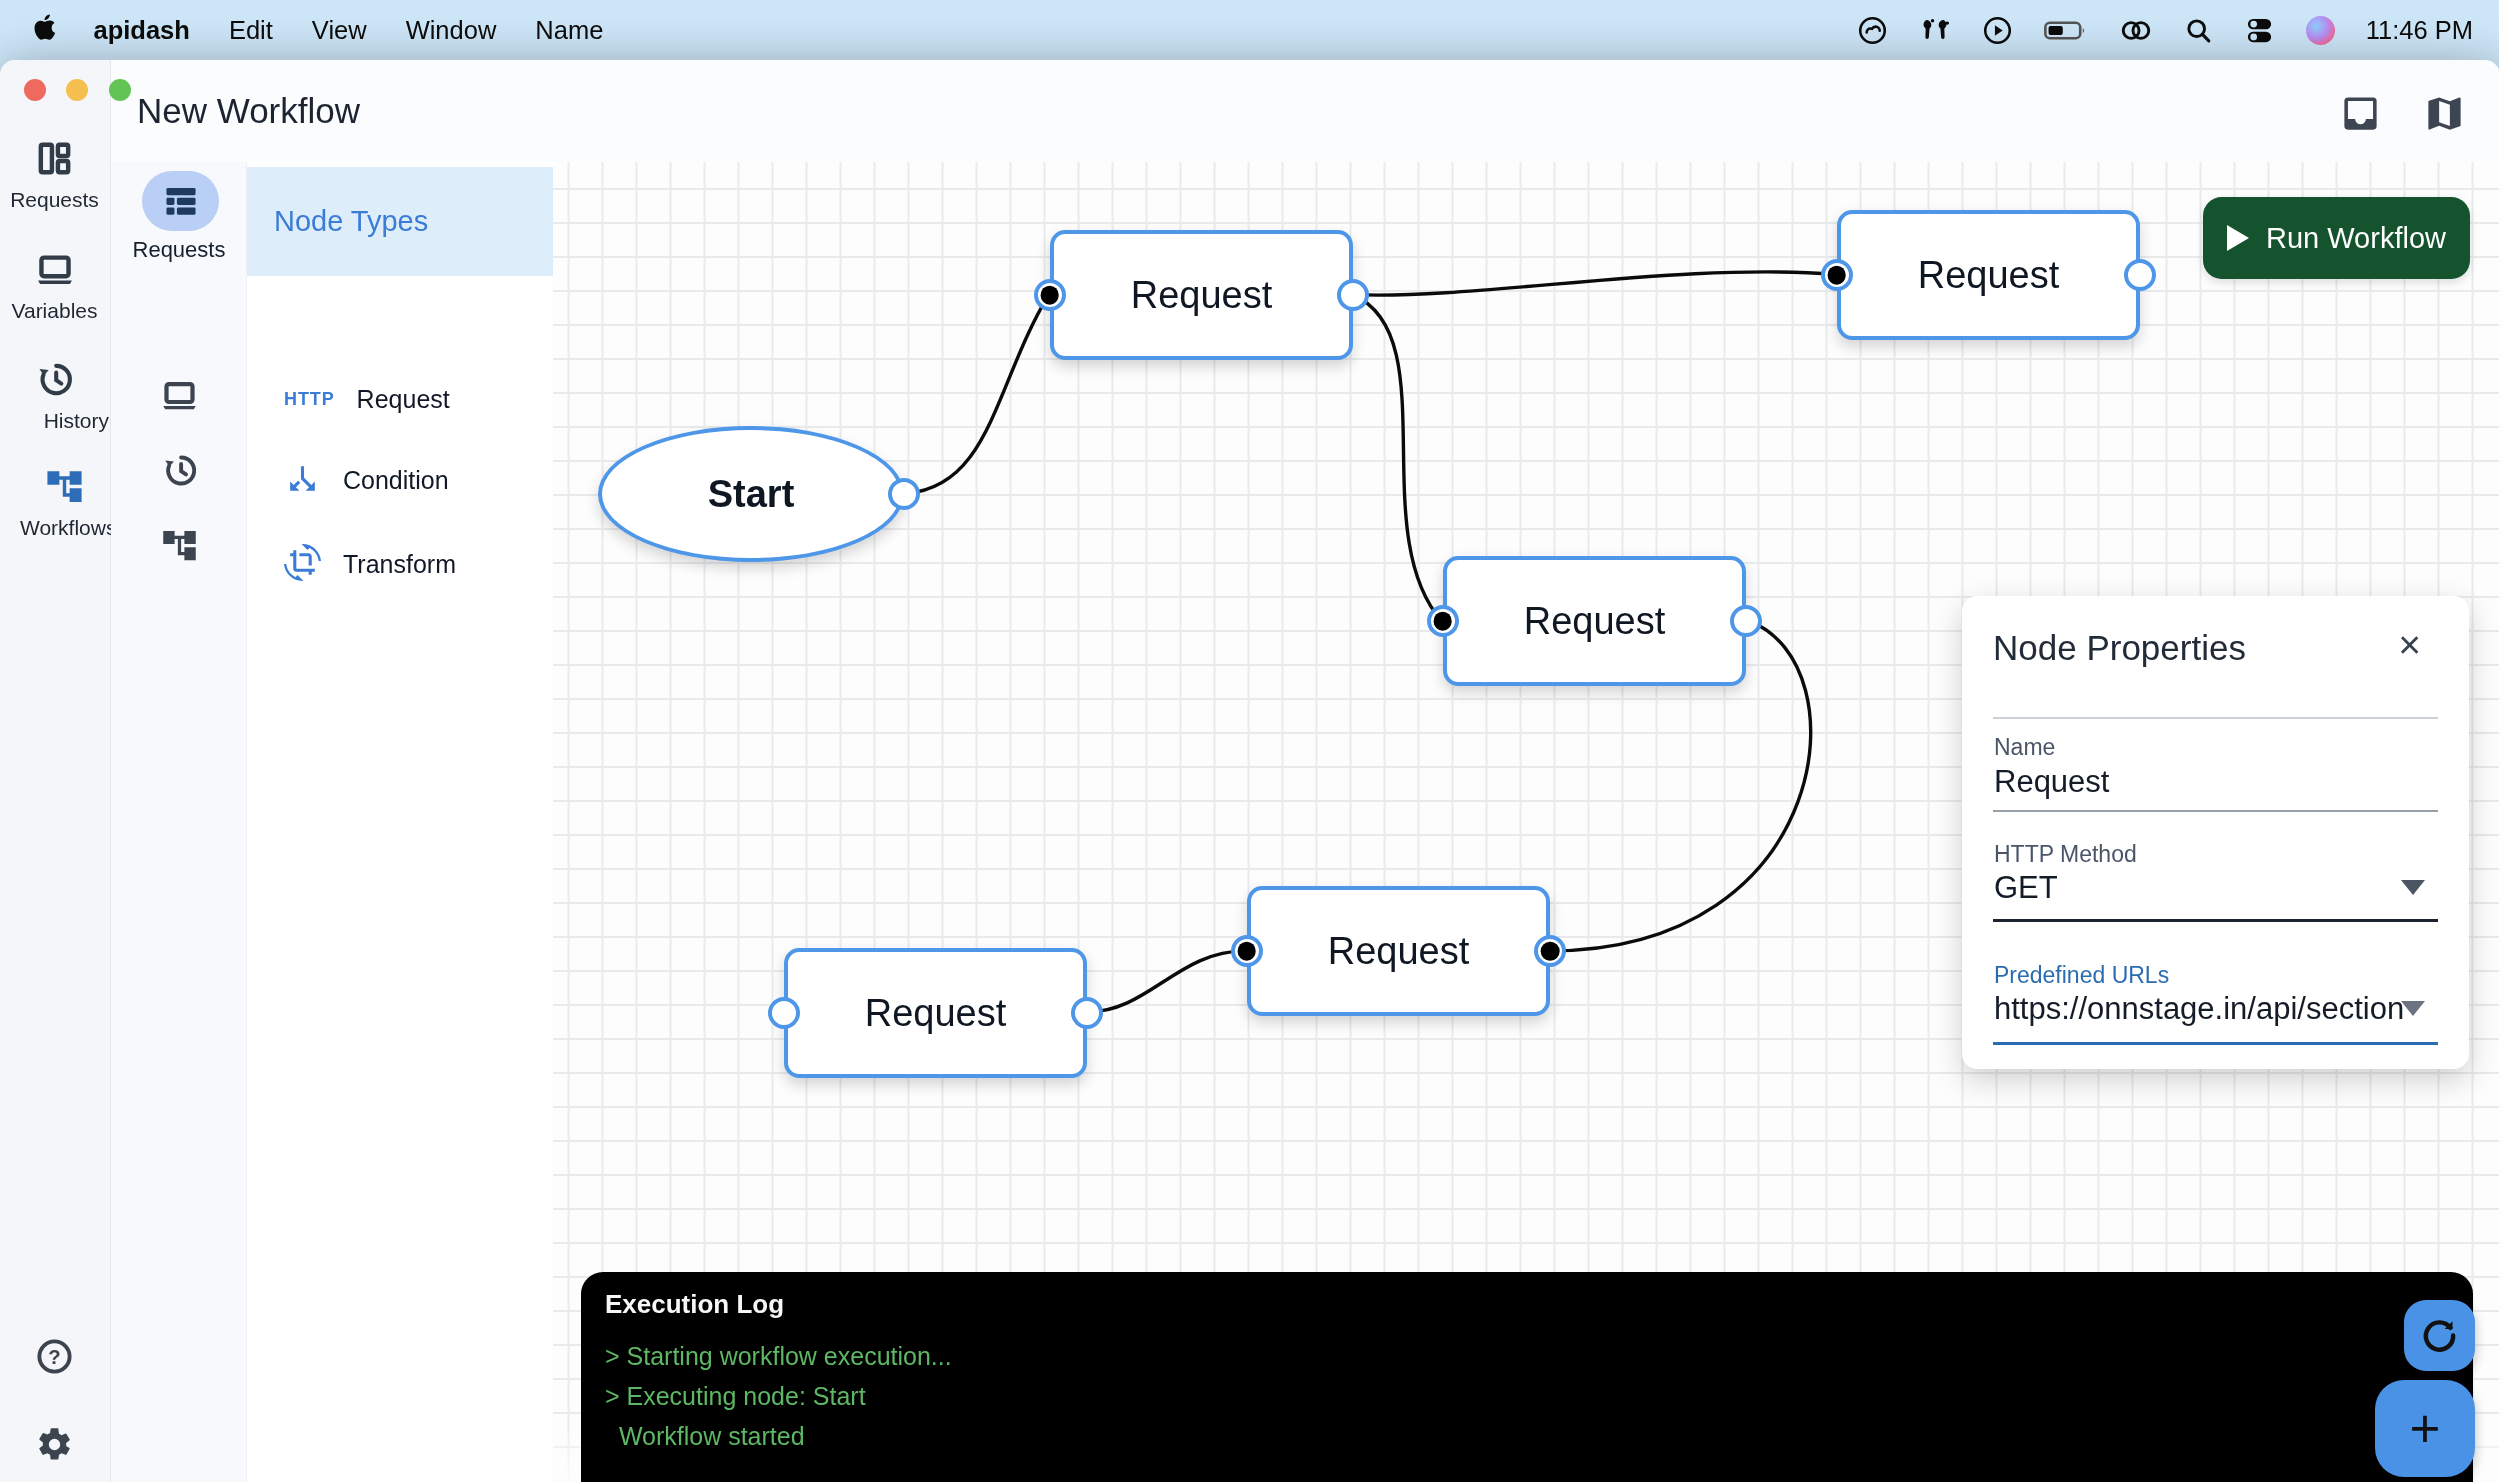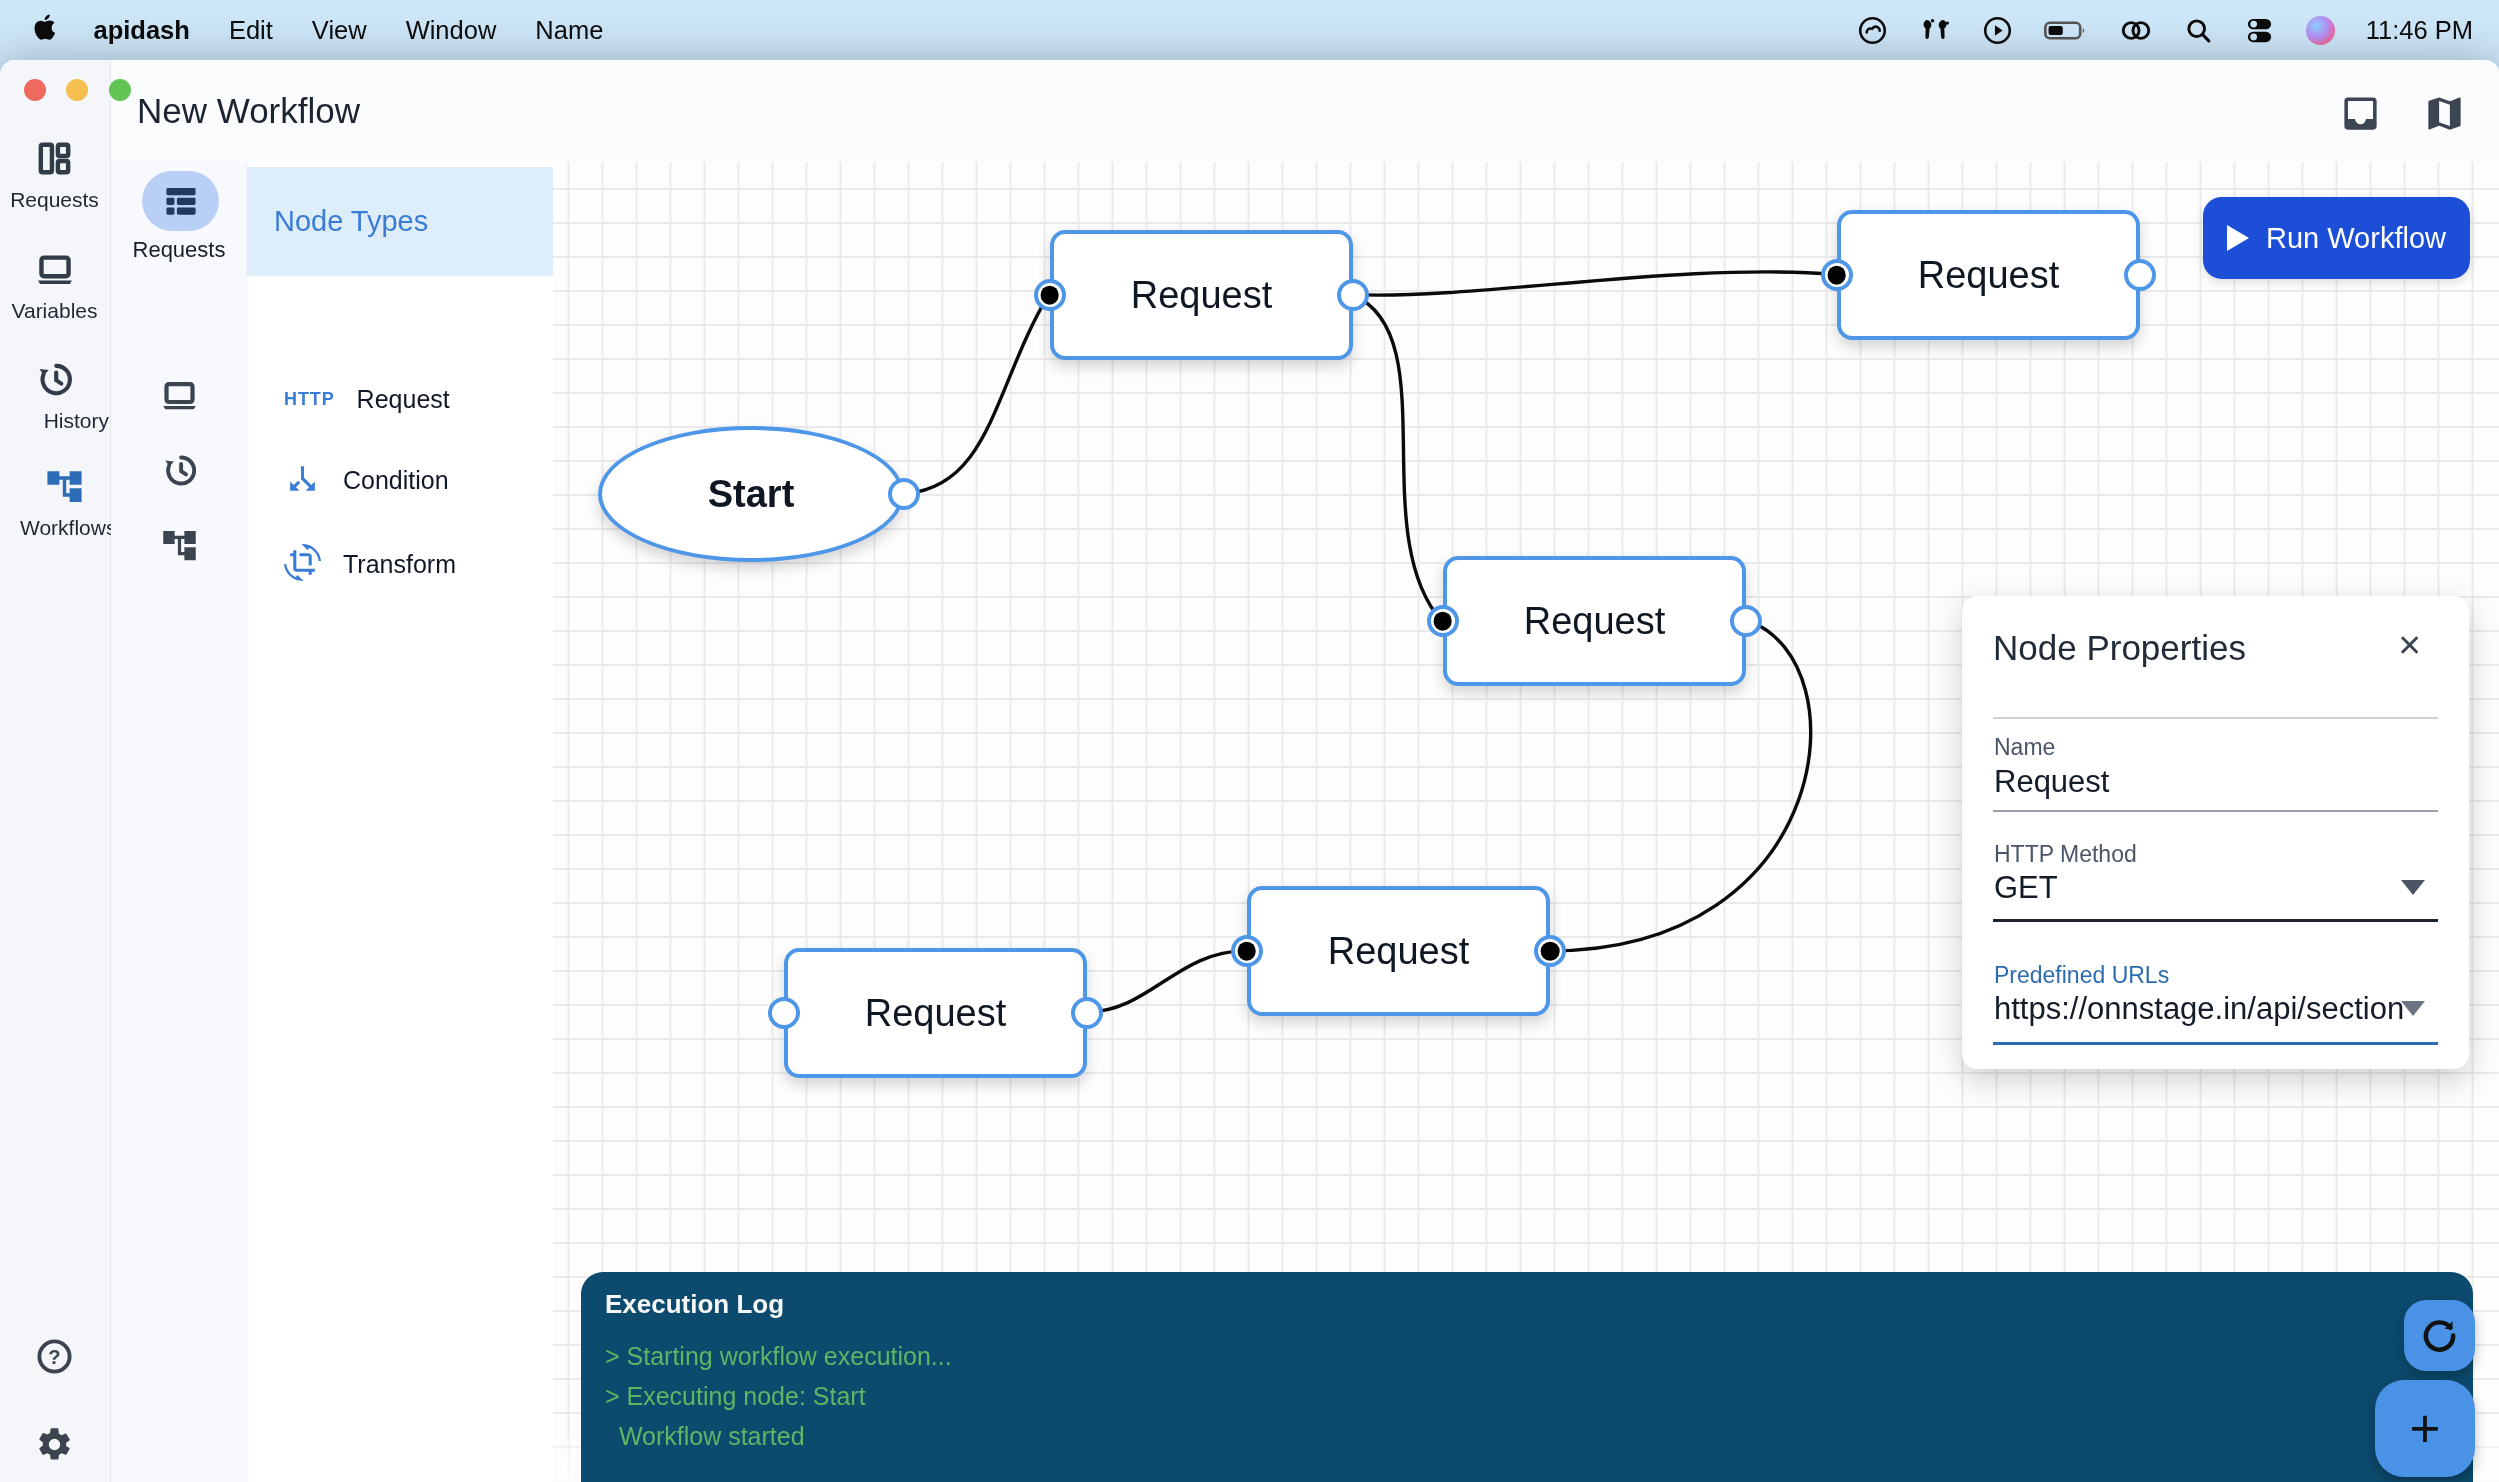--- a/index.html
+++ b/index.html
@@ -74,21 +74,21 @@
   .flow-node.start { border-radius:50%; }
   .port { position:absolute; width:32px; height:32px; border:4.3px solid #4d96e8; border-radius:50%;
     background:#fff; top:50%; transform:translateY(-50%); }
   .port.in  { left:-20.4px; }
   .port.out { right:-20.4px; }
   .port .dot { position:absolute; left:50%; top:50%; transform:translate(-50%,-50%);
     width:18.7px; height:18.7px; border-radius:50%; background:#000; display:none; }
   .port.filled .dot { display:block; }
 
   .run-btn { position:absolute; left:2203px; top:137px; width:267px; height:82px; border-radius:18.7px;
-    background:#1d4ed8; display:flex; align-items:center; justify-content:center; gap:17px;
+    background:#14532d; display:flex; align-items:center; justify-content:center; gap:17px;
     color:#fff; box-shadow:0 3.4px 8.5px rgba(0,0,0,.12); border:none; cursor:pointer; }
   .run-btn .play { width:0; height:0; border-left:22px solid #fff;
     border-top:13.6px solid transparent; border-bottom:13.6px solid transparent; }
   .run-btn .rlabel { font-size:29px; }
 
   
   .props { position:absolute; left:1962px; top:536px; width:507px; height:473px; background:#fff;
     border-radius:15.3px; box-shadow:0 10.2px 31px rgba(0,0,0,.18); }
   .props .p-title { position:absolute; left:31px; top:32px; font-size:35px; color:#222b38; }
   .props .p-close { position:absolute; right:48px; top:29px; font-size:39px; font-weight:300; color:#374151; line-height:1; cursor:pointer; }
@@ -98,21 +98,21 @@
   .p-value { position:absolute; left:32px; font-size:31px; color:#141c28; }
   .p-line { position:absolute; left:31px; right:31px; height:1.7px; background:#98a1ab; }
   .p-line.dark { height:2.6px; background:#1c2430; }
   .p-line.blue { height:3.4px; background:#2c6cb4; }
   .caret { position:absolute; right:44px; width:0; height:0;
     border-left:12px solid transparent; border-right:12px solid transparent; border-top:15.3px solid #4b5563; }
   .caret.gray { border-top-color:#6b7280; }
 
   
   .exec-log { position:absolute; left:581px; top:1212px; width:1892px; height:211px;
-    background:#0c4a6e; border-radius:22px 22px 0 0; padding:17px 24px; }
+    background:#000000; border-radius:22px 22px 0 0; padding:17px 24px; }
   .log-title { font-size:26px; font-weight:600; color:#f7f7f7; margin-bottom:22px; }
   .log-line { font-size:25px; color:#5db764; margin-bottom:11px; white-space:pre; }
 
   .fab { position:absolute; background:#4a92e5; display:flex; align-items:center; justify-content:center;
     border:none; cursor:pointer; box-shadow:0 5.1px 12px rgba(0,0,0,.25); }
   .fab.refresh { left:2404px; top:1240px; width:71px; height:71px; border-radius:22px; }
   .fab.plus { left:2375px; top:1320px; width:100px; height:97px; border-radius:29px; }
   .plus-glyph { font-size:53px; color:#111; font-weight:400; line-height:1; }
 </style>
 </head>

